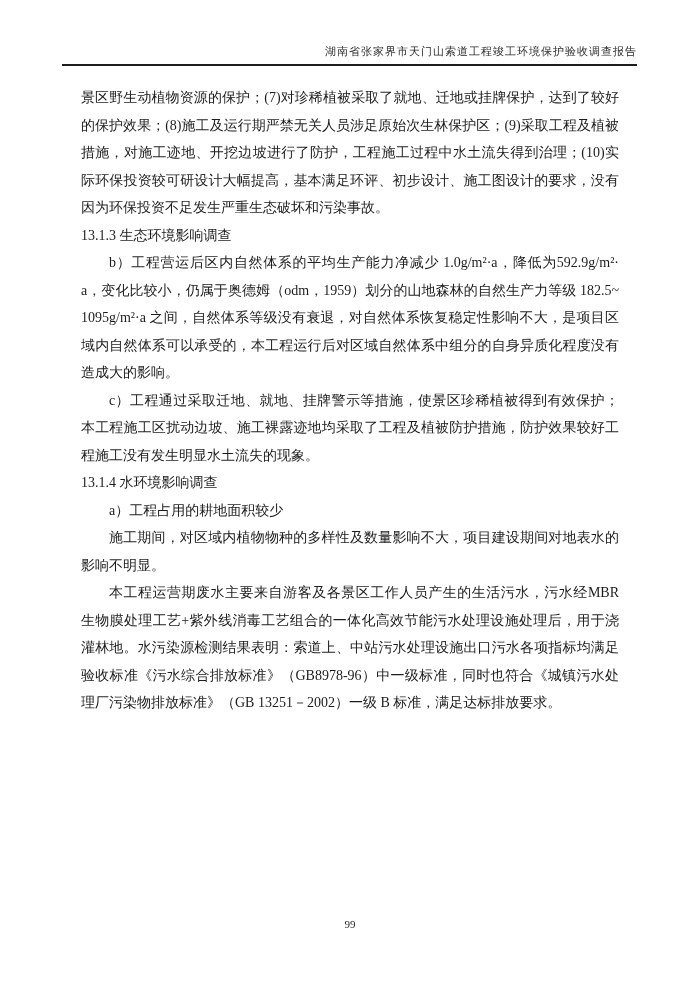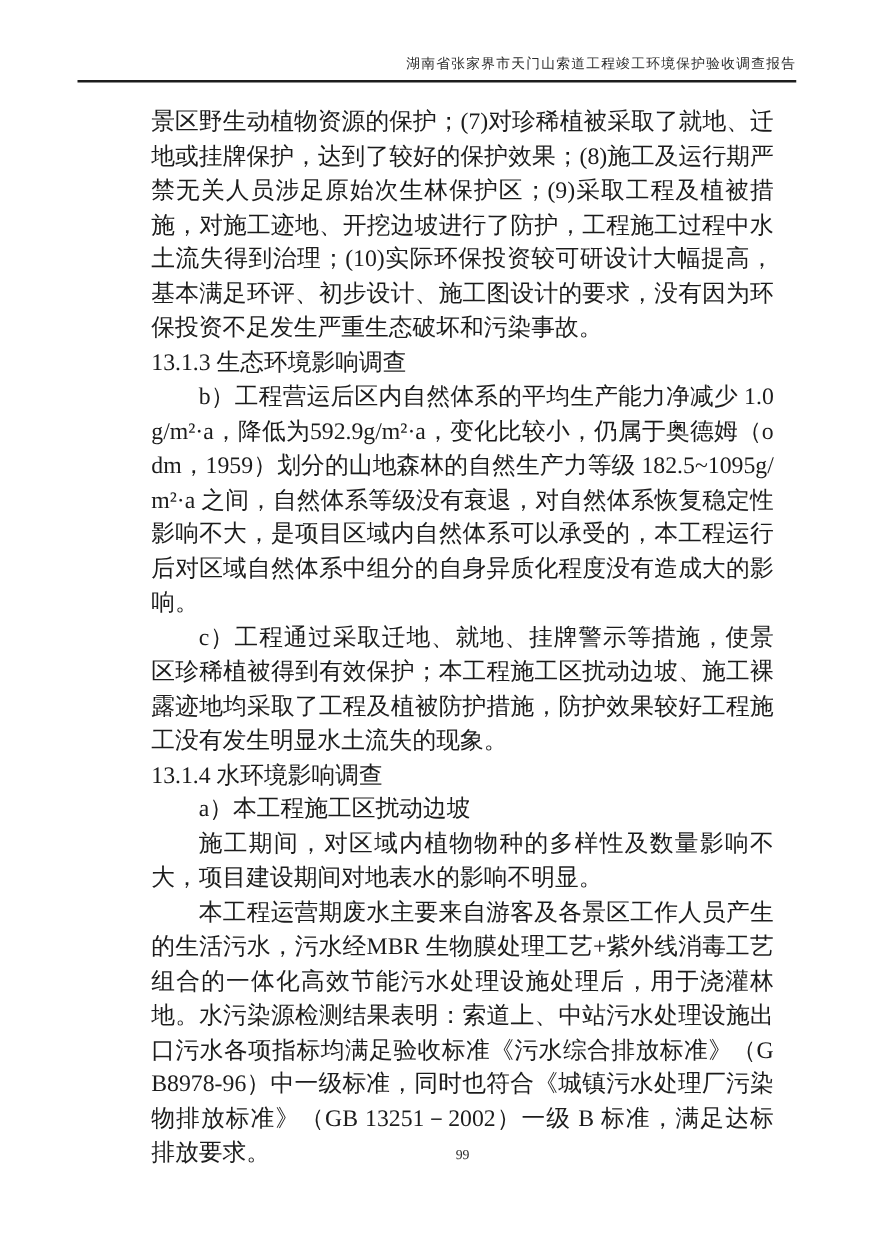--- a/index.html
+++ b/index.html
@@ -1,15 +1,15 @@
 <!DOCTYPE html>
 <html><head>
 <meta charset="utf-8">
 <style>
-  * { box-sizing: border-box; padding-left: 40px; }
+  * { box-sizing: border-box; }
   html, body {
     margin: 0;
     padding: 0;
     background: #ffffff;
   }
   body {
     width: 700px;
     height: 990px;
     font-family: "Liberation Serif", "DejaVu Serif", serif;
     color: #1c1c1c;
@@ -38,21 +38,21 @@
     left: 62px;
     right: 63px;
     height: 0;
     border-top: 2px solid #1d1d1d;
   }
   .content {
     position: absolute;
     top: 84px;
     left: 81px;
     width: 538px;
-    font-size: 19px;
+    font-size: 14px;
     line-height: 27.5px;
     text-align: justify;
   }
   .content p {
     margin: 0;
     padding: 0;
     word-break: break-all;
   }
   p.para-indent {
     text-indent: 2em;
@@ -81,20 +81,20 @@
   <div class="running-header">湖南省张家界市天门山索道工程竣工环境保护验收调查报告</div>
 
   <div class="header-rule"></div>
 
   <div class="content">
     <p class="para-flush">景区野生动植物资源的保护；(7)对珍稀植被采取了就地、迁地或挂牌保护，达到了较好的保护效果；(8)施工及运行期严禁无关人员涉足原始次生林保护区；(9)采取工程及植被措施，对施工迹地、开挖边坡进行了防护，工程施工过程中水土流失得到治理；(10)实际环保投资较可研设计大幅提高，基本满足环评、初步设计、施工图设计的要求，没有因为环保投资不足发生严重生态破坏和污染事故。</p>
     <p class="section-heading">13.1.3 生态环境影响调查</p>
     <p class="para-indent">b）工程营运后区内自然体系的平均生产能力净减少 1.0g/m²·a，降低为592.9g/m²·a，变化比较小，仍属于奥德姆（odm，1959）划分的山地森林的自然生产力等级 182.5~1095g/m²·a 之间，自然体系等级没有衰退，对自然体系恢复稳定性影响不大，是项目区域内自然体系可以承受的，本工程运行后对区域自然体系中组分的自身异质化程度没有造成大的影响。</p>
     <p class="para-indent">c）工程通过采取迁地、就地、挂牌警示等措施，使景区珍稀植被得到有效保护；本工程施工区扰动边坡、施工裸露迹地均采取了工程及植被防护措施，防护效果较好工程施工没有发生明显水土流失的现象。</p>
     <p class="section-heading">13.1.4 水环境影响调查</p>
-    <p class="para-indent">a）本工程施工区扰动边坡</p>
+    <p class="para-indent">a）工程占用的耕地面积较少</p>
     <p class="para-indent">施工期间，对区域内植物物种的多样性及数量影响不大，项目建设期间对地表水的影响不明显。</p>
     <p class="para-indent">本工程运营期废水主要来自游客及各景区工作人员产生的生活污水，污水经MBR 生物膜处理工艺+紫外线消毒工艺组合的一体化高效节能污水处理设施处理后，用于浇灌林地。水污染源检测结果表明：索道上、中站污水处理设施出口污水各项指标均满足验收标准《污水综合排放标准》（GB8978-96）中一级标准，同时也符合《城镇污水处理厂污染物排放标准》（GB 13251－2002）一级 B 标准，满足达标排放要求。</p>
   </div>
 
   <div class="page-number">99</div>
 
 </div>
 
 </body></html>

